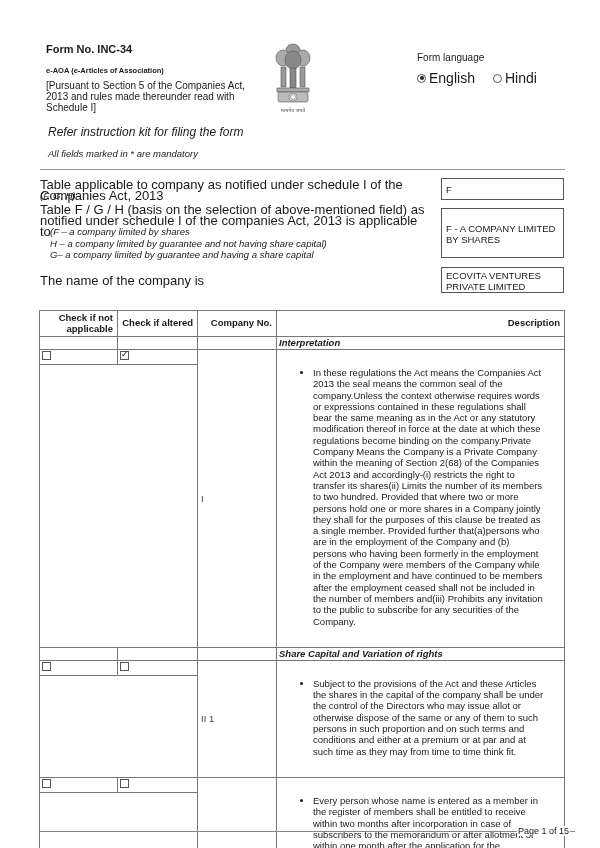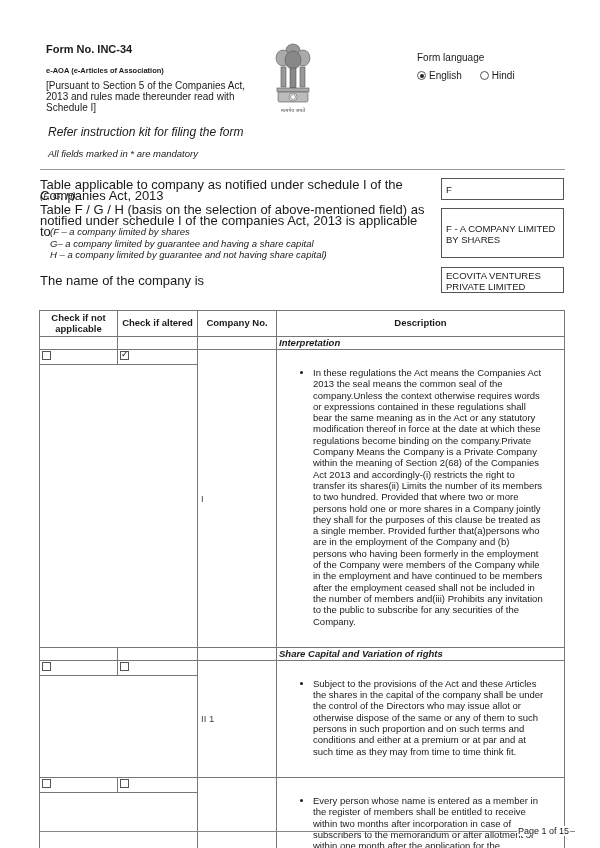--- a/index.html
+++ b/index.html
@@ -11,21 +11,21 @@
   .abs { position: absolute; }
   .form-no { left: 46px; top: 43px; font-size: 11px; font-weight: bold; }
   .subtitle { left: 46px; top: 66px; font-size: 7.5px; font-weight: bold; }
   .pursuant { left: 46px; top: 80px; font-size: 10px; line-height: 11px; width: 220px; }
   .refer { left: 48px; top: 125px; font-size: 12px; font-style: italic; }
   .mandatory { left: 48px; top: 148px; font-size: 9.5px; font-style: italic; }
 
   .emblem { left: 268px; top: 40px; width: 50px; height: 78px; }
 
   .lang-label { left: 417px; top: 52px; font-size: 10px; }
-  .radio-row { left: 417px; top: 70px; font-size: 10px; display: flex; gap: 18px; }
+  .radio-row { left: 417px; top: 70px; font-size: 14px; display: flex; gap: 18px; }
   .radio { display: flex; align-items: center; gap: 3px; cursor: pointer; }
   .radio-circle { width: 7px; height: 7px; border: 1px solid #555; border-radius: 50%; position: relative; }
   .radio-circle.checked::after {
     content: ""; position: absolute; left: 1.5px; top: 1.5px; width: 4px; height: 4px;
     background: #222; border-radius: 50%;
   }
 
   .hr-top { left: 40px; top: 169px; width: 525px; height: 1px; background: #999; }
 
   .q-text { font-size: 13px; line-height: 11px; }
@@ -43,21 +43,21 @@
   .field-type { left: 441px; top: 208px; width: 123px; height: 50px; padding-top: 14px; }
   .field-name { left: 441px; top: 267px; width: 123px; height: 26px; padding-top: 2px; }
 
   table.aoa {
     position: absolute; left: 39px; top: 310px; width: 526px;
     border-collapse: collapse; font-size: 9.5px; table-layout: fixed;
   }
   table.aoa td, table.aoa th {
     border: 1px solid #777; padding: 0; vertical-align: top;
   }
-  table.aoa th { font-weight: bold; text-align: center; padding: 2px 4px; height: 21px; vertical-align: middle; line-height: 10.5px; }
+  table.aoa th { font-weight: bold; text-align: right; padding: 2px 4px; height: 21px; vertical-align: middle; line-height: 10.5px; }
   .c1 { width: 78px; } .c2 { width: 80px; } .c3 { width: 79px; } .c4 { width: auto; }
   .section-row td { height: 12px; }
   .section-title { font-weight: bold; font-style: italic; padding-left: 2px !important; line-height: 12px; }
   .chk-cell { height: 12px; padding: 1px 2px !important; }
   .chkbox { width: 9px; height: 9px; border: 1px solid #555; display: inline-block; position: relative; box-sizing: border-box; cursor: pointer; vertical-align: top; }
   .chkbox.checked::after {
     content: "✓"; position: absolute; left: 0px; top: -3px; font-size: 9px; font-weight: bold; color: #111;
   }
   .article-cell { vertical-align: middle !important; padding-left: 3px !important; color: #444; }
   .desc-cell { padding: 1px 3px 4px 10px !important; }
@@ -109,22 +109,22 @@
 
 <div class="abs hr-top"></div>
 
 <div class="abs q-text q1">Table applicable to company as notified under schedule I of the Companies Act, 2013</div>
 <div class="abs q1-sub">(F, G, H)</div>
 <div class="field field-table">F</div>
 
 <div class="abs q-text q2">Table F / G / H (basis on the selection of above-mentioned field) as notified under schedule I of the companies Act, 2013 is applicable to</div>
 <div class="abs q2-opts">
   <div>(F – a company limited by shares</div>
+  <div>H – a company limited by guarantee and not having share capital)</div>
   <div>G– a company limited by guarantee and having a share capital</div>
-  <div>H – a company limited by guarantee and not having share capital)</div>
 </div>
 <div class="field field-type">F - A COMPANY LIMITED BY SHARES</div>
 
 <div class="abs q-text q3">The name of the company is</div>
 <div class="field field-name">ECOVITA VENTURES PRIVATE LIMITED</div>
 
 <table class="aoa">
   <colgroup>
       <col class="c1">
       <col class="c2">

